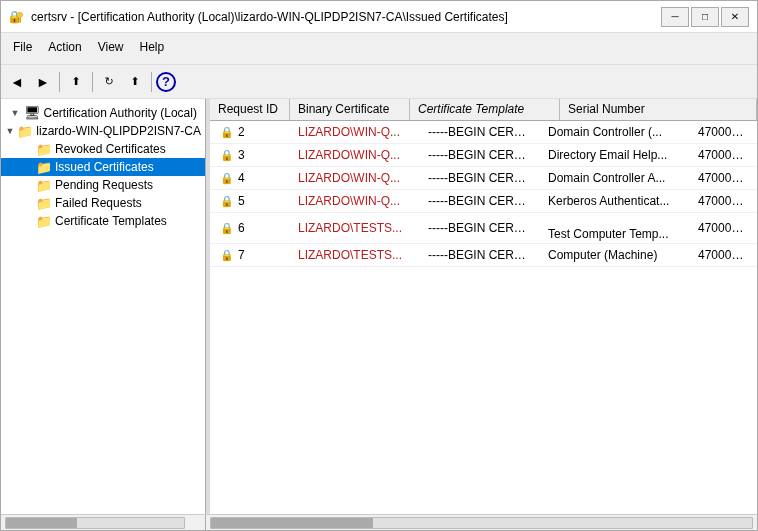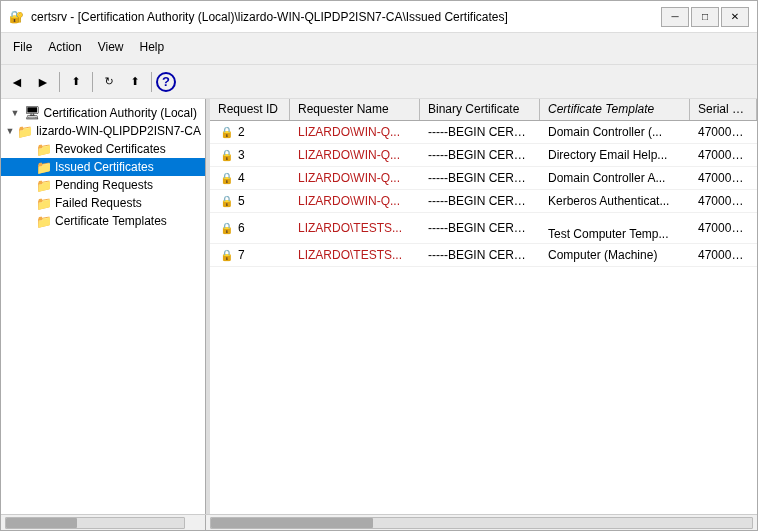--- a/index.html
+++ b/index.html
@@ -377,21 +377,20 @@
       </div>
 
     </div>
 
     <div class="splitter"></div>
 
     <div class="list-panel">
 
       <div class="list-header">
         <div class="list-col-header" style="width:80px;">Request ID</div>
-        <div class="list-col-header" style="width:130px;">Requester Name</div>
         <div class="list-col-header" style="width:120px;">Binary Certificate</div>
         <div class="list-col-header" style="width:150px;font-style:italic;">Certificate Template</div>
         <div class="list-col-header" style="flex:1;">Serial Number</div>
       </div>
 
       <div class="list-body">
 
         <div class="list-row">
           <div class="list-cell" style="width:80px;">
             <span class="list-row-icon cert-icon">🔒</span>2

